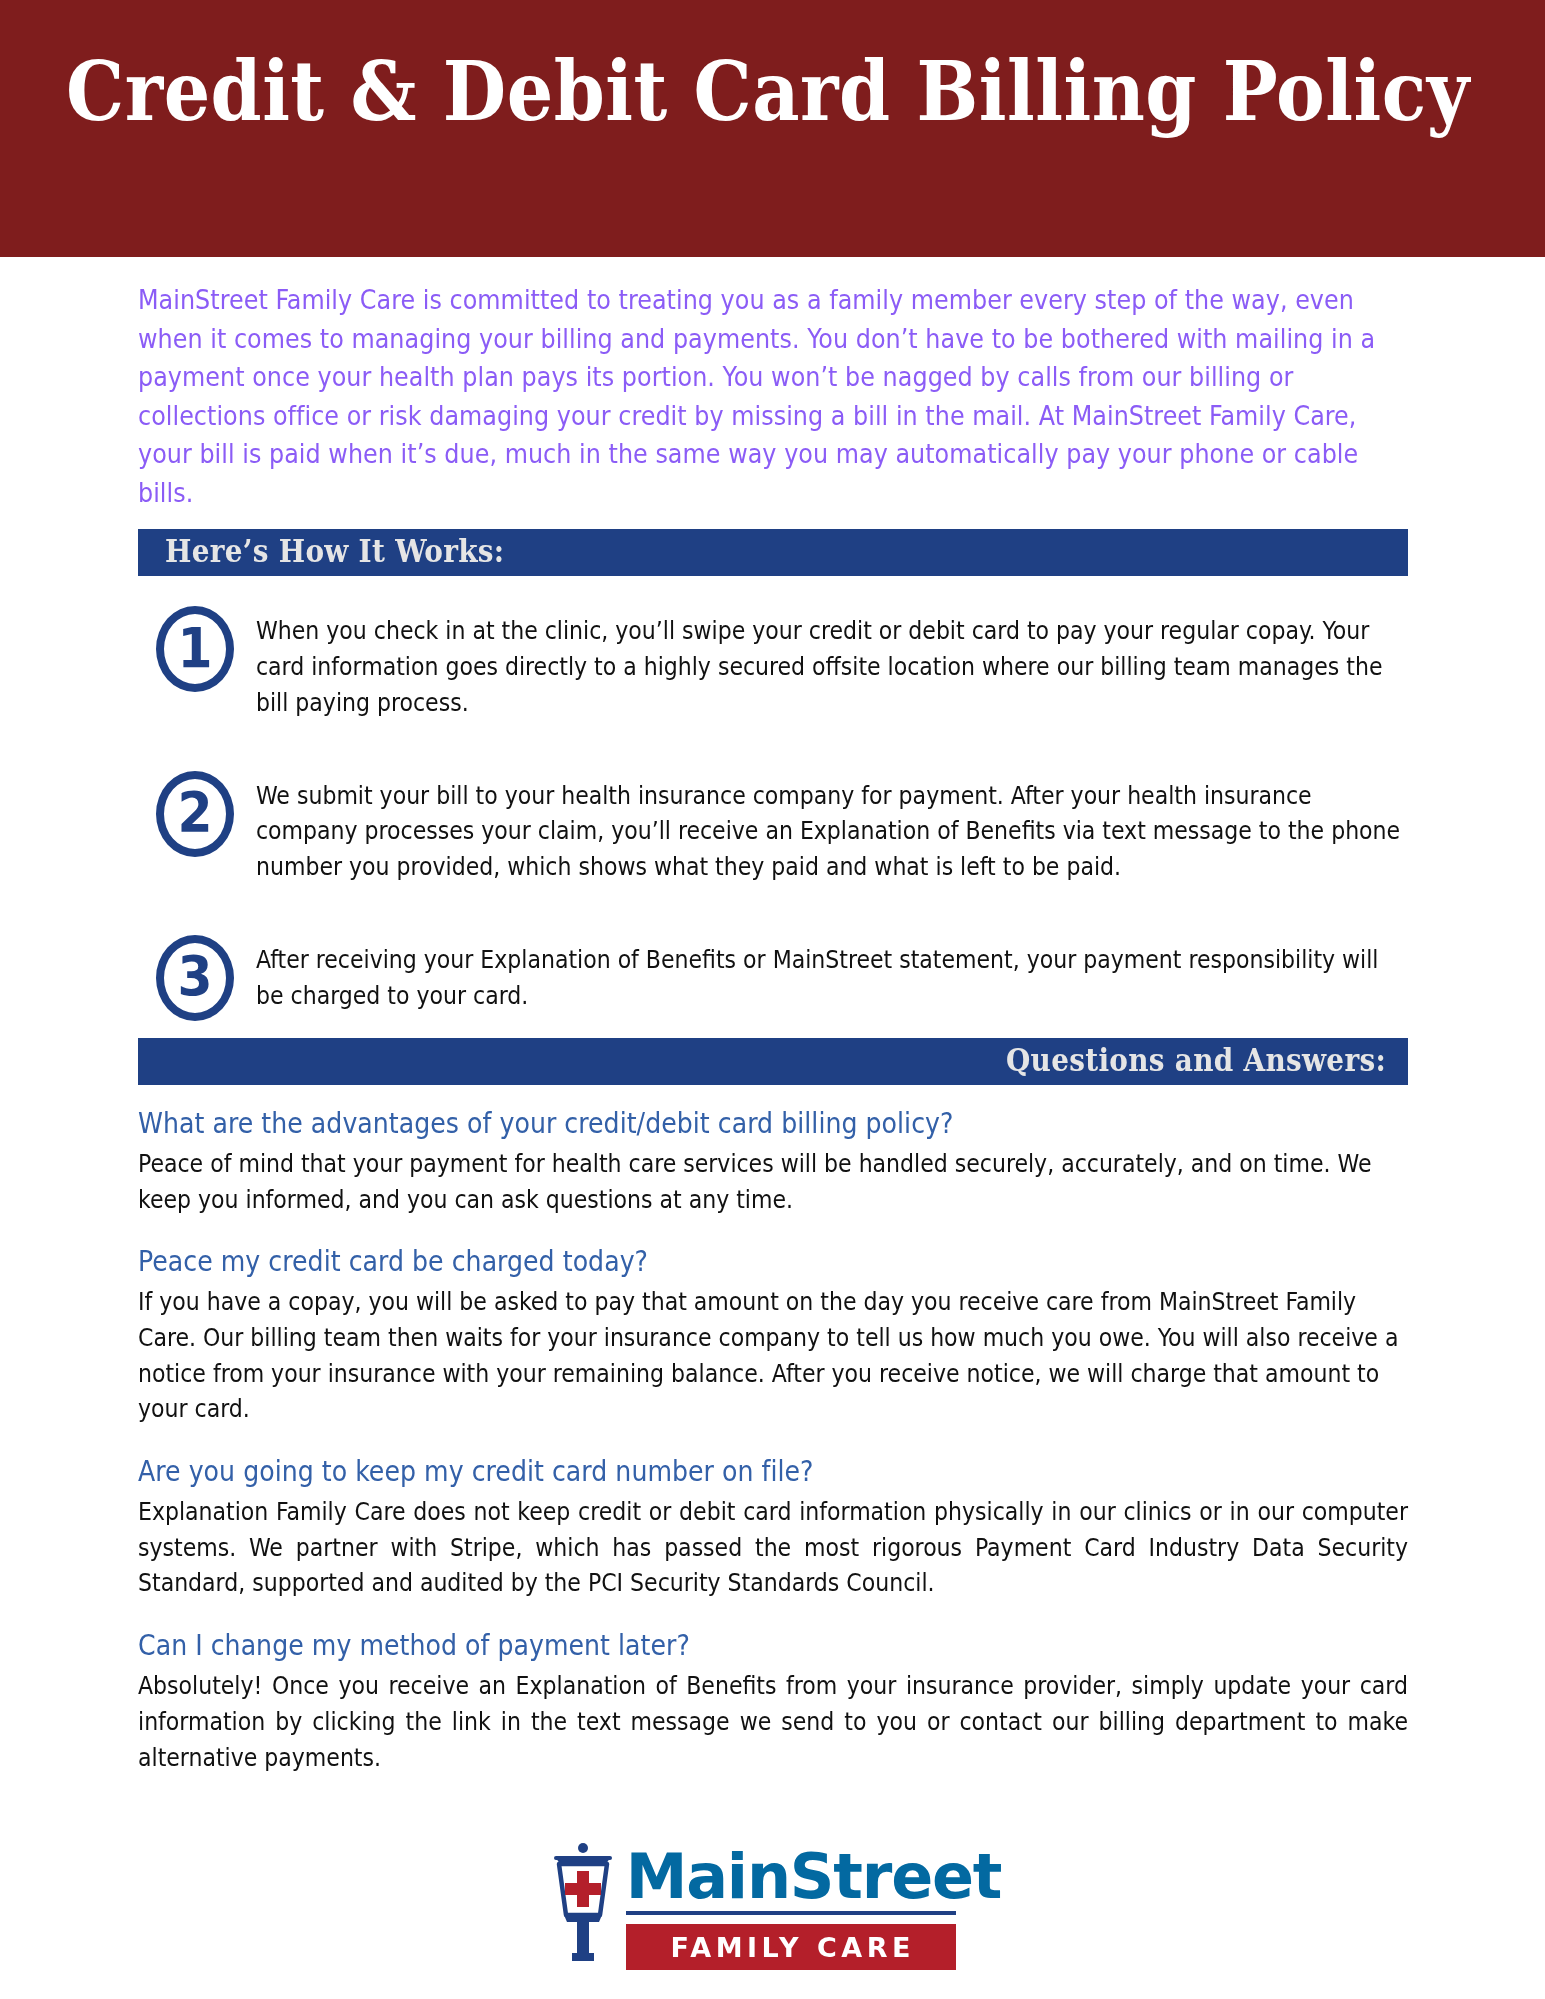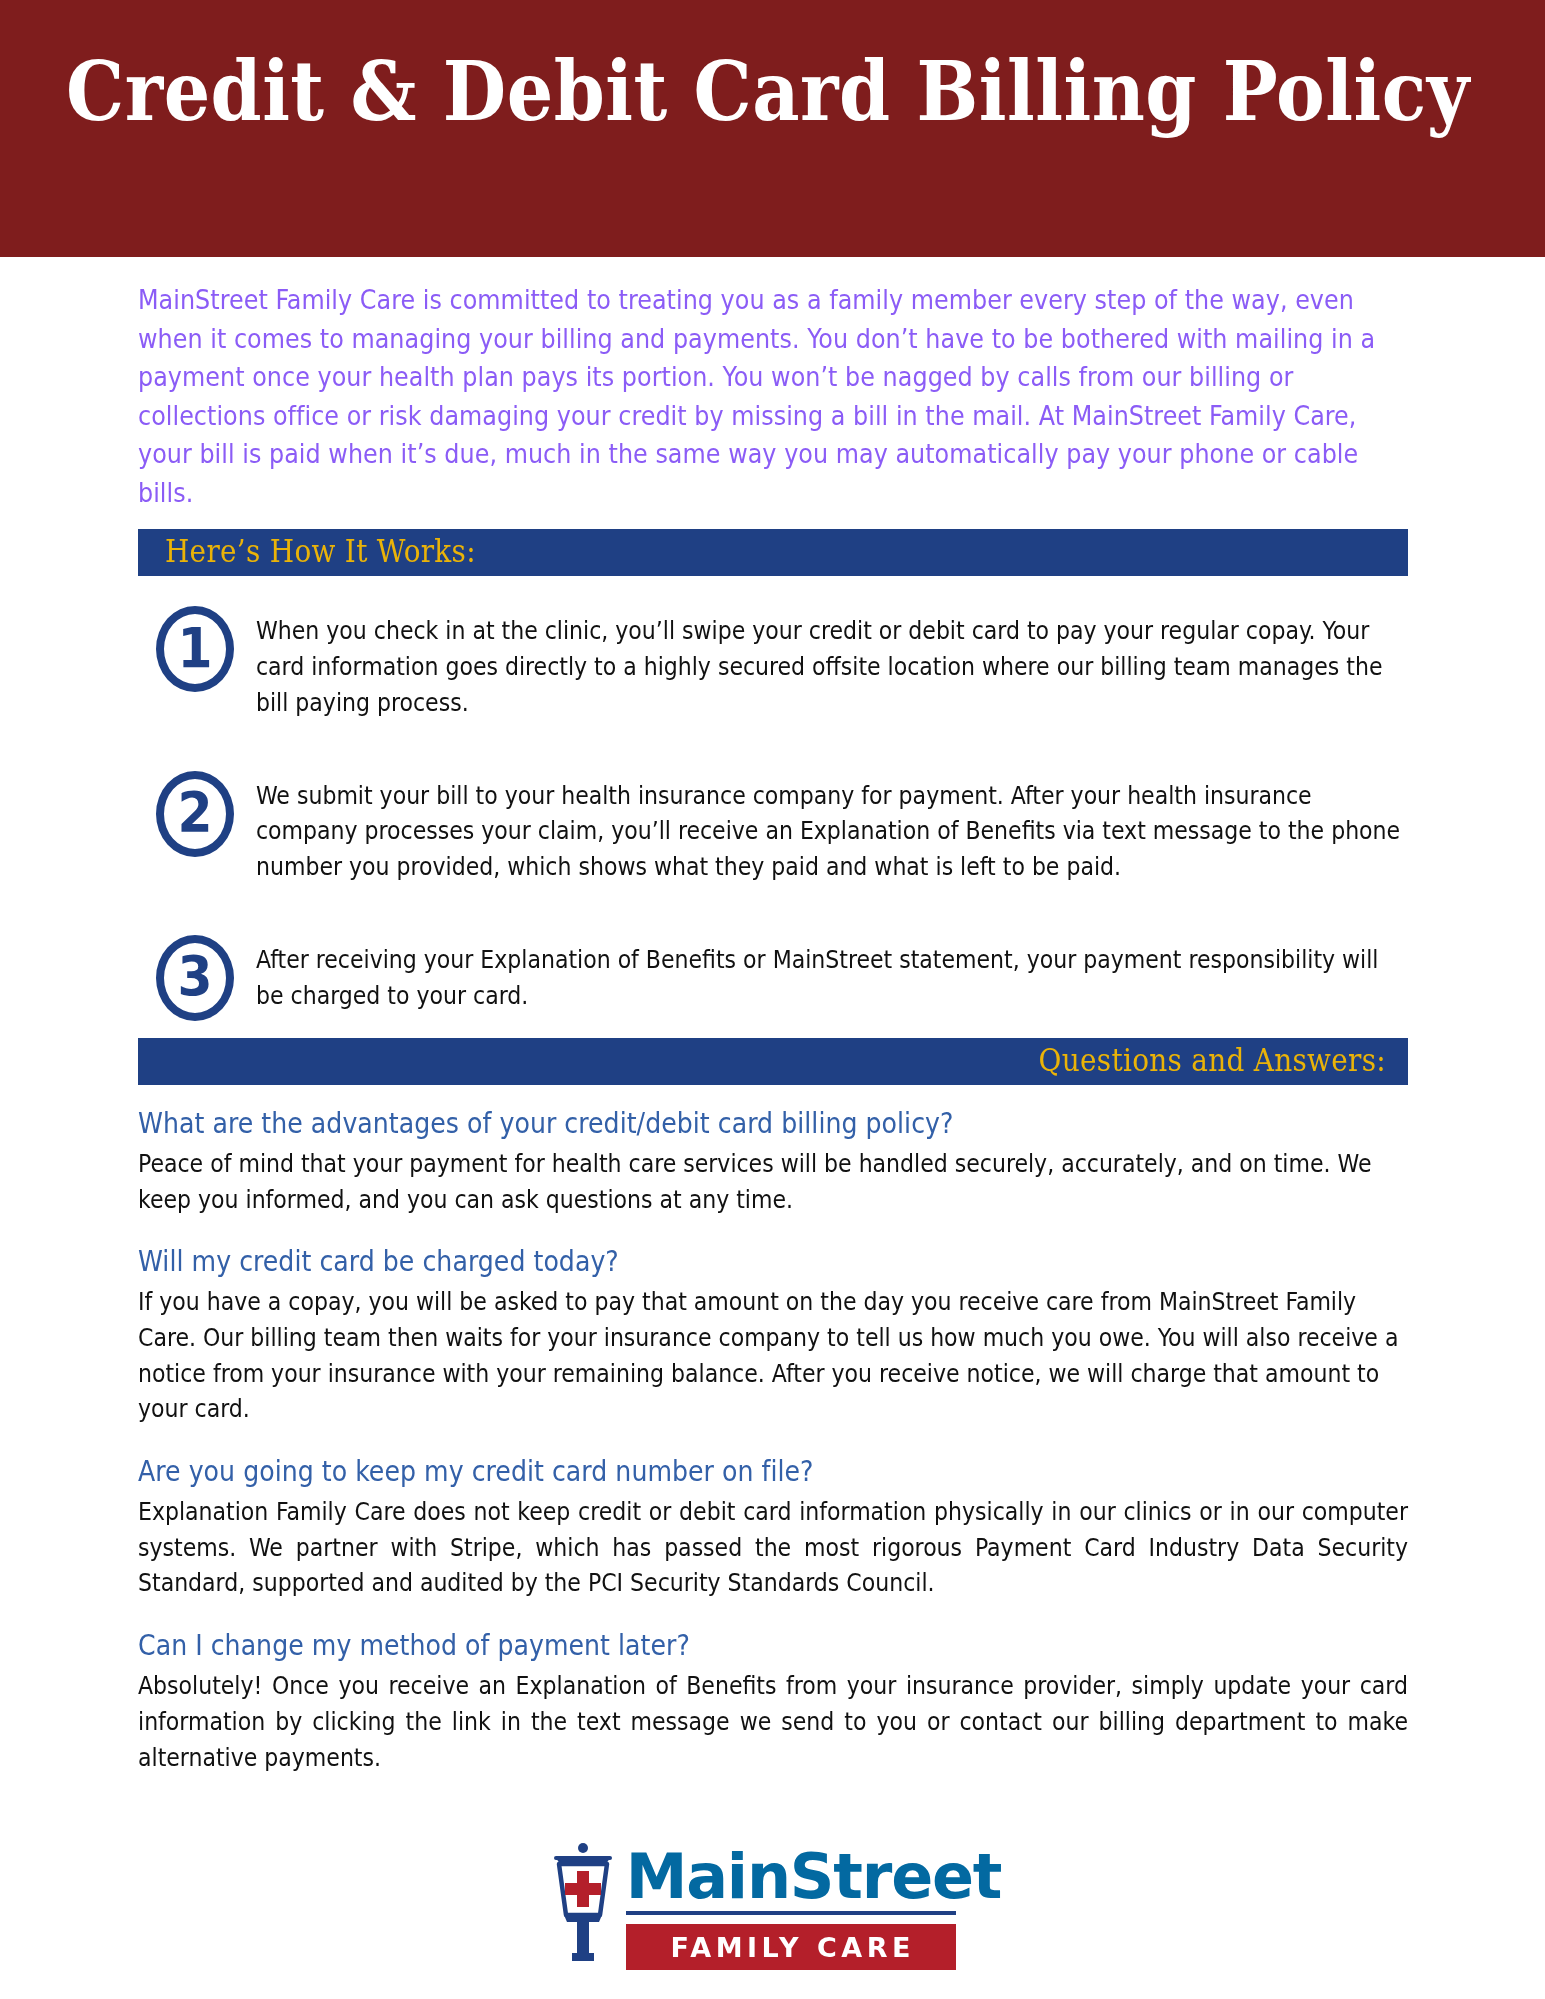--- a/index.html
+++ b/index.html
@@ -71,24 +71,24 @@
     width: 1270px;
     margin-top: 17px;
     position: relative;
     display: flex;
     align-items: center;
     box-sizing: border-box;
   }
   .bar.left   { justify-content: flex-start; padding-left: 27px; }
   .bar.right  { justify-content: flex-end;   padding-right: 22px; }
   .bar-label {
-    color: #eab308;
+    color: #e5e5e5;
     font-family: "DejaVu Serif Condensed", "Liberation Serif", serif;
     font-size: 31px;
-    font-weight: 400;
+    font-weight: 700;
     letter-spacing: 0.3px;
     line-height: 1;
     white-space: nowrap;
     position: relative;
     top: -1px;
   }
 
   
   .steps { margin-top: 30px; }
   .step {
@@ -262,21 +262,21 @@
     </div>
 
     <div class="qa-list">
 
       <div class="qa-block">
         <p class="qa-question">What are the advantages of your credit/debit card billing policy?</p>
         <p class="qa-answer">Peace of mind that your payment for health care services will be handled securely, accurately, and on time. We keep you informed, and you can ask questions at any time.</p>
       </div>
 
       <div class="qa-block">
-        <p class="qa-question">Will my credit card be charged today?</p>
+        <p class="qa-question">Peace my credit card be charged today?</p>
         <p class="qa-answer">If you have a copay, you will be asked to pay that amount on the day you receive care from MainStreet Family Care. Our billing team then waits for your insurance company to tell us how much you owe. You will also receive a notice from your insurance with your remaining balance. After you receive notice, we will charge that amount to your card.</p>
       </div>
 
       <div class="qa-block">
         <p class="qa-question">Are you going to keep my credit card number on file?</p>
         <p class="qa-answer justify">Explanation Family Care does not keep credit or debit card information physically in our clinics or in our computer systems. We partner with Stripe, which has passed the most rigorous Payment Card Industry Data Security Standard, supported and audited by the PCI Security Standards Council.</p>
       </div>
 
       <div class="qa-block">
         <p class="qa-question">Can I change my method of payment later?</p>

